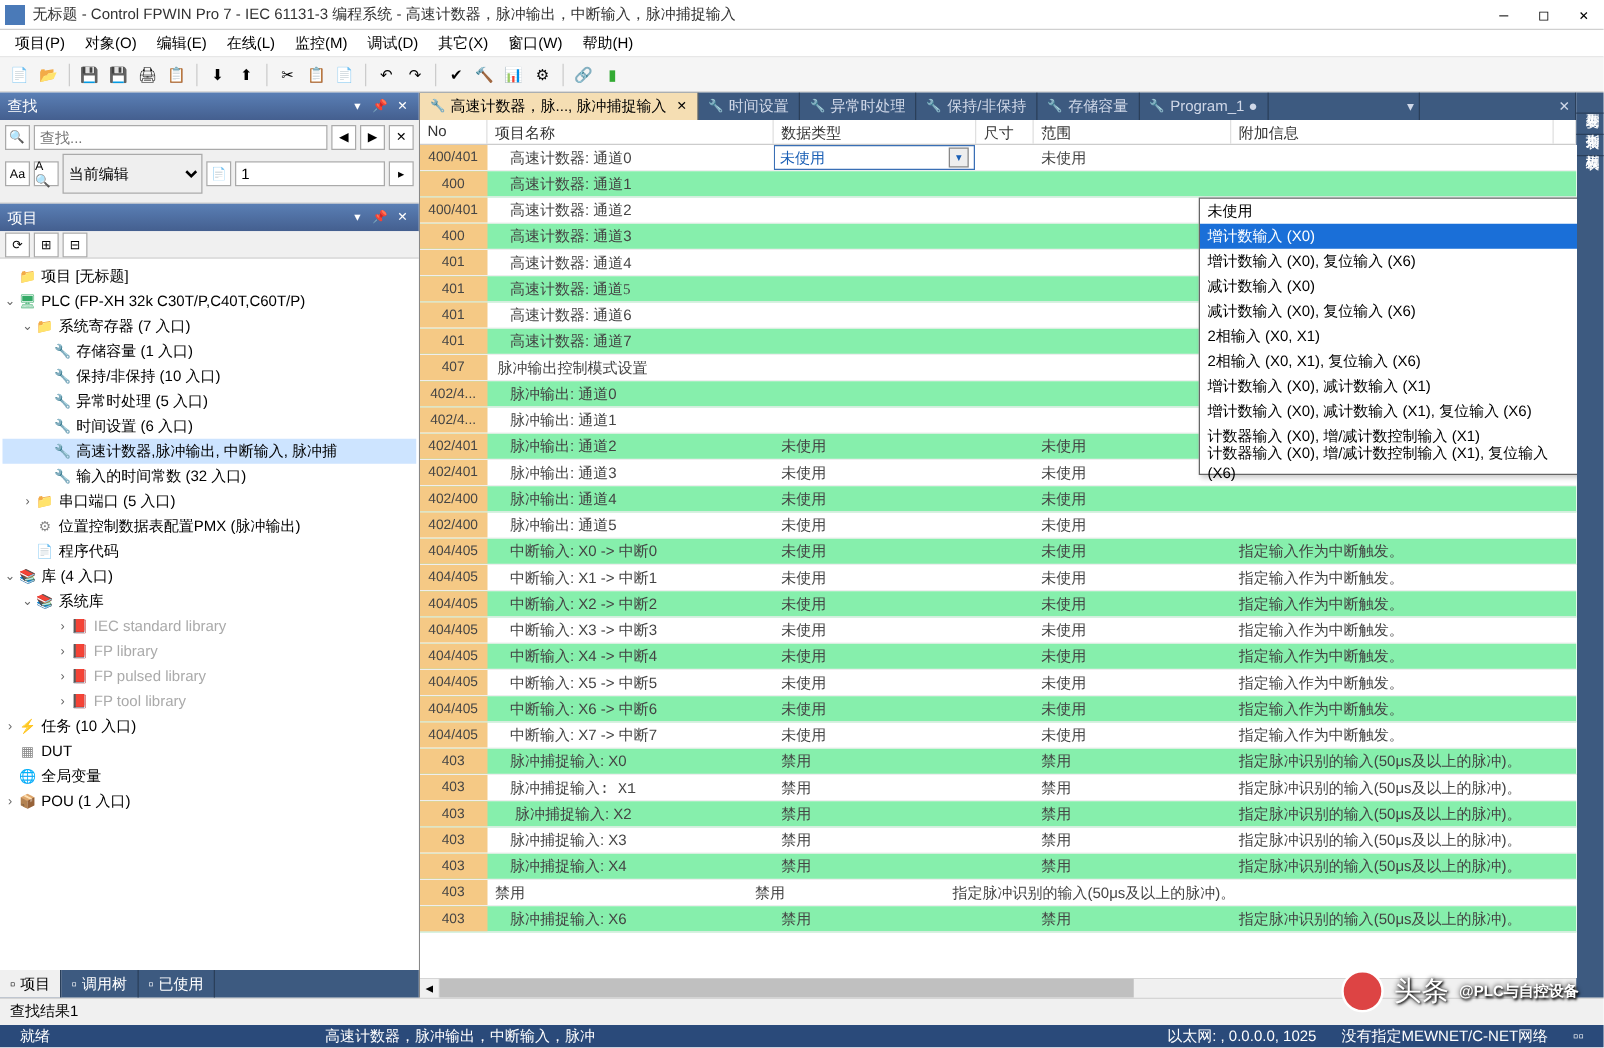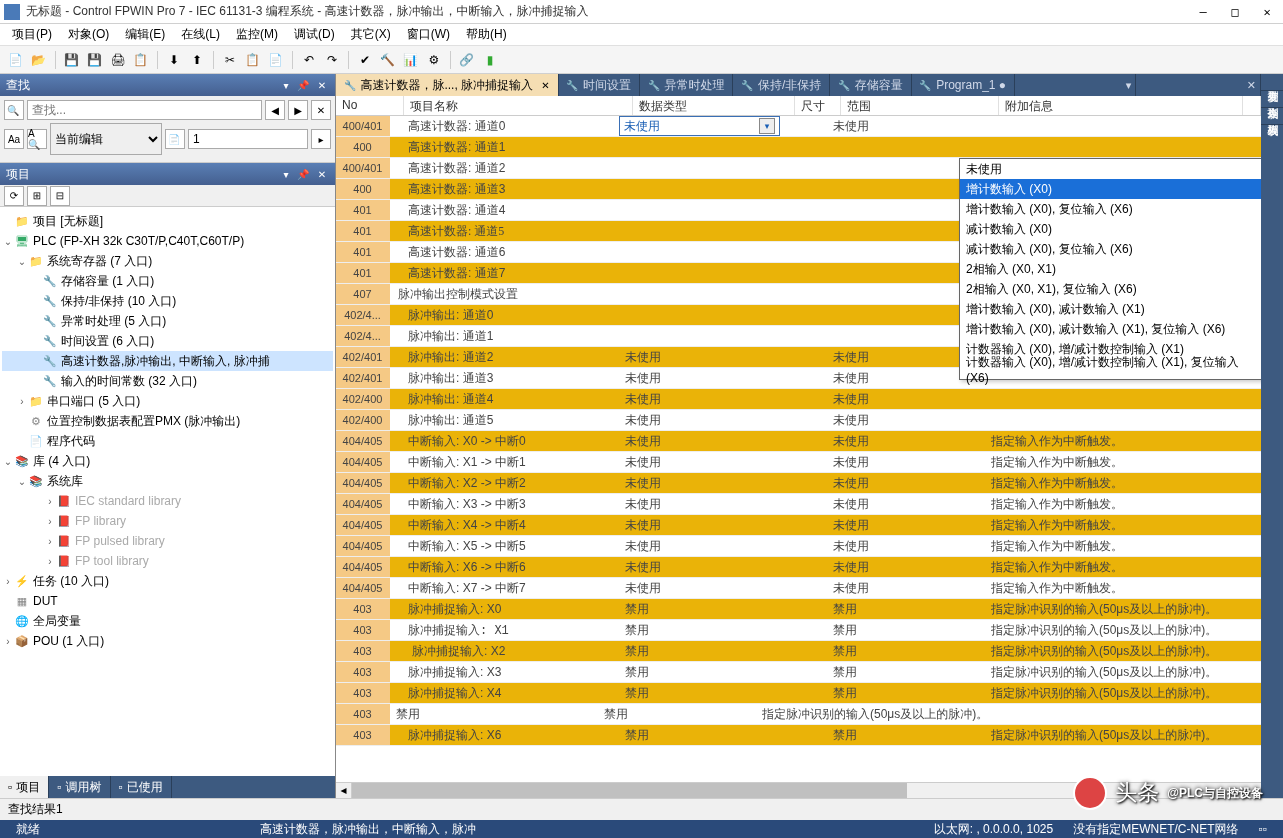--- a/index.html
+++ b/index.html
@@ -39,21 +39,21 @@
 .btab.active { background:#f0f0f0; color:#000; }
 .right { flex:1; display:flex; flex-direction:column; position:relative; }
 .doctabs { height:22px; background:#3d5a80; display:flex; align-items:center; overflow:hidden; }
 .dtab { height:22px; padding:0 8px; display:flex; align-items:center; gap:4px; color:#d0d8e8; cursor:pointer; border-right:1px solid #2a3f5a; font-size:11px; white-space:nowrap; }
 .dtab.active { background:#f5deb3; color:#000; }
 .dtab .close { margin-left:4px; font-size:10px; }
 .grid-hdr { height:20px; background:#fff; border-bottom:1px solid #ccc; display:flex; }
 .grid-hdr .gh { padding:2px 6px; border-right:1px solid #e0e0e0; color:#333; }
 .grid-body { flex:1; overflow:auto; background:#fff; position:relative; }
 .grow { height:21px; display:flex; align-items:stretch; border-bottom:1px solid #eee; }
-.grow.alt { background:#eab308; }
+.grow.alt { background:#86efac; }
 .gc { padding:2px 6px; border-right:1px solid transparent; display:flex; align-items:center; overflow:hidden; white-space:nowrap; color:#444; }
 .gc-no { width:54px; background:#f5c985; justify-content:center; font-size:11px; }
 .gc-name { width:229px; }
 .gc-type { width:162px; position:relative; }
 .gc-size { width:46px; }
 .gc-range { width:158px; }
 .gc-info { flex:1; }
 .grow.editing .gc-type { padding:0; }
 .type-input { width:100%; height:100%; border:1px solid #3a6fb5; background:#fff; display:flex; align-items:center; padding:0 4px; color:#1a5fb5; }
 .type-input .dd { margin-left:auto; width:16px; height:16px; border:1px solid #888; background:#eee; display:flex; align-items:center; justify-content:center; font-size:9px; cursor:pointer; }
@@ -319,21 +319,21 @@
             <span>存储容量</span>
           </div>
           <div class="dtab">
             <span style="font-size: 10px;">🔧</span>
             <span>Program_1 ●</span>
           </div>
           <div class="dtab" style="margin-left: auto; padding: 0px 4px;">▾</div>
           <div class="dtab" style="margin-left: auto; padding: 0px 4px;">✕</div>
         </div>
       <div class="grid-hdr">
-        <div class="gh" style="width:68px">No</div>
+        <div class="gh" style="width:54px">No</div>
         <div class="gh" style="width:229px">项目名称</div>
         <div class="gh" style="width:162px">数据类型</div>
         <div class="gh" style="width:46px">尺寸</div>
         <div class="gh" style="width:158px">范围</div>
         <div class="gh" style="flex:1">附加信息</div>
         <div class="gh" style="width:18px"></div>
       </div>
       <div class="grid-body" id="gridbody">
         <div class="grow editing">
             <div class="gc gc-no">400/401</div>

